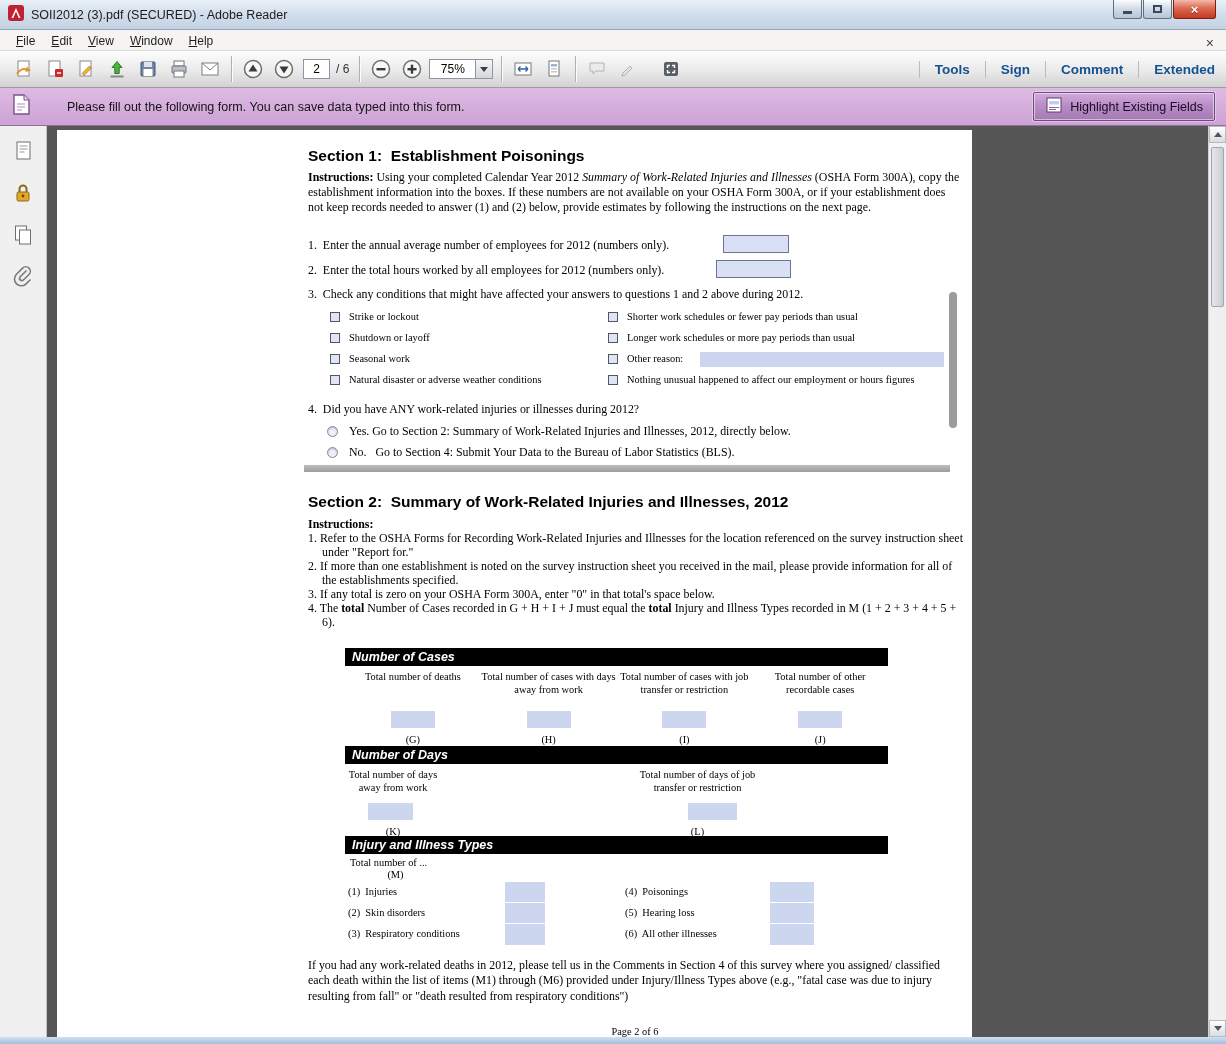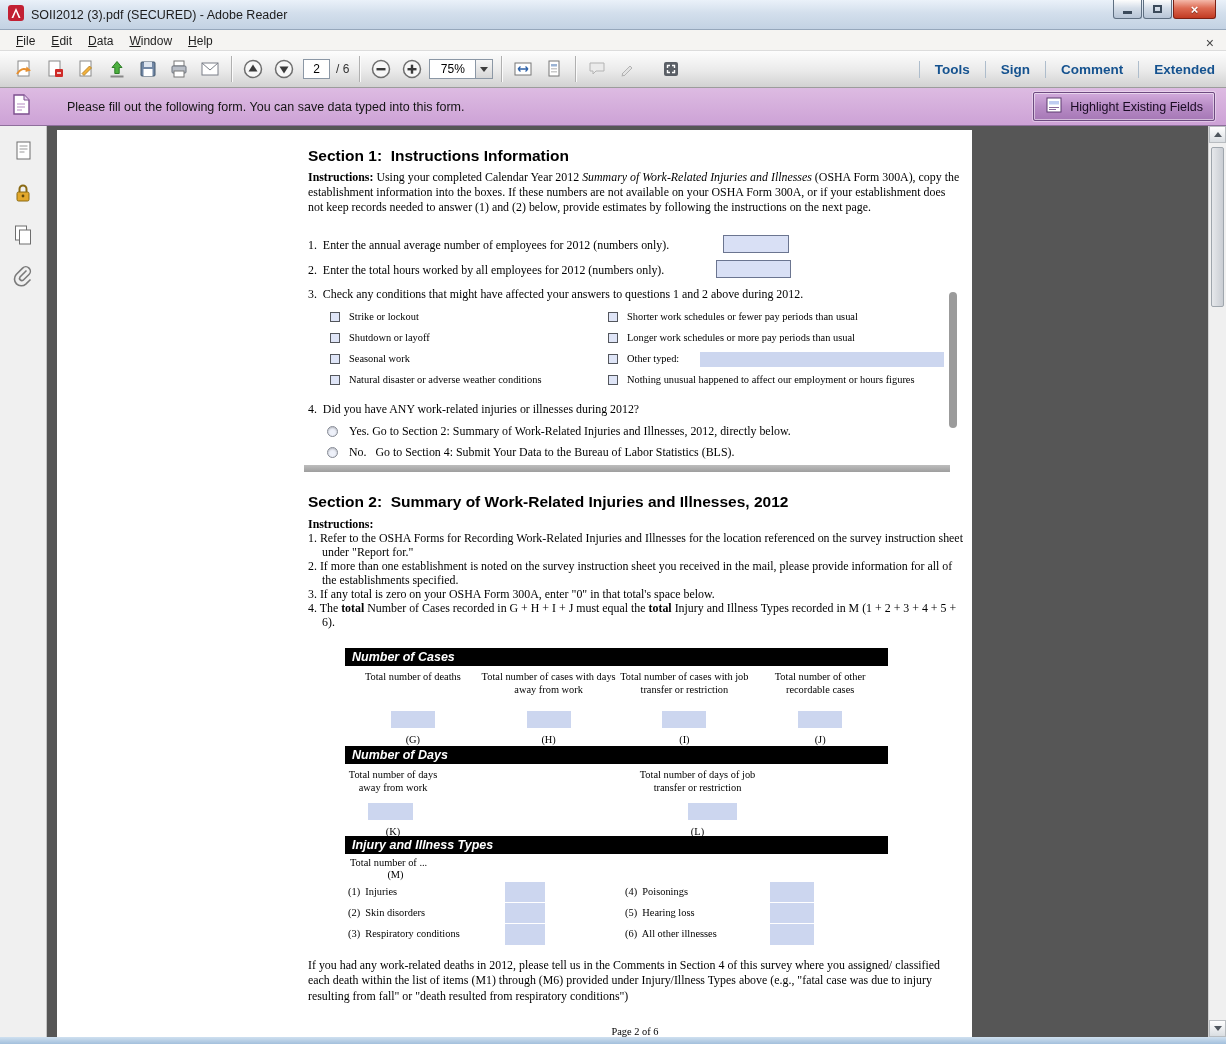--- a/index.html
+++ b/index.html
@@ -102,21 +102,21 @@
         </span>
       <span class="wbtn close">
           <span>×</span>
         </span>
     </span>
   </div>
 
   <div class="menubar">
     <span class="menu-item">File</span>
     <span class="menu-item">Edit</span>
-    <span class="menu-item">Data</span>
+    <span class="menu-item">View</span>
     <span class="menu-item">Window</span>
     <span class="menu-item">Help</span>
     <span class="menu-close">×</span>
   </div>
 
   <div class="toolbar">
     <span class="tbtn">
       <svg width="22" height="22" viewBox="0 0 22 22">
           <rect x="5" y="3" width="11" height="15" fill="#fff" stroke="#8a8a8a"></rect>
           <path d="M4 16 C7 11 11 10 14 12" fill="none" stroke="#e78f2e" stroke-width="2"></path>
@@ -286,21 +286,21 @@
       <span class="side-btn">
         <svg width="26" height="26" viewBox="0 0 26 26">
             <path d="M16.5 6.5 L10 13 a2.3 2.3 0 0 0 3.2 3.2 L19 10.5 a4.5 4.5 0 0 0 -6.4-6.4 L6.2 10.5 a6.8 6.8 0 0 0 9.6 9.6 L20.5 15.5" stroke="#7a7a7a" stroke-width="1.6" fill="none"></path>
           </svg>
       </span>
     </div>
 
     <div class="viewport">
       <div class="page">
 
-        <div class="abs h1" style="left:251px; top:17px;">Section 1:  Instructions Information</div>
+        <div class="abs h1" style="left:251px; top:17px;">Section 1:  Establishment Poisonings</div>
 
         <div class="abs body-text" style="left:251px; top:40px; width:652px;">
           <span class="b">Instructions:</span><span> Using your completed Calendar Year 2012 </span><i>Summary of Work-Related Injuries and Illnesses</i><span>  (OSHA Form 300A), copy the establishment information into the boxes. If these numbers are not available on your OSHA Form 300A, or if your establishment does not keep records needed to answer (1) and (2) below, provide estimates by following the instructions on the next page.</span>
         </div>
 
         <div class="abs q" style="left:251px; top:108px;">1.  Enter the annual average number of employees for 2012 (numbers only).</div>
         <div class="abs ffield" style="left:666px; top:105px; width:66px; height:18px;"><span></span></div>
 
         <div class="abs q" style="left:251px; top:133px;">2.  Enter the total hours worked by all employees for 2012 (numbers only).</div>
         <div class="abs ffield" style="left:659px; top:130px; width:75px; height:18px;"><span></span></div>
@@ -314,21 +314,21 @@
         <div class="abs cb" style="left:273px; top:224px;"></div>
         <div class="abs small" style="left:292px; top:223px;">Seasonal work</div>
         <div class="abs cb" style="left:273px; top:245px;"></div>
         <div class="abs small" style="left:292px; top:244px;">Natural disaster or adverse weather conditions</div>
 
         <div class="abs cb" style="left:551px; top:182px;"></div>
         <div class="abs small" style="left:570px; top:181px;">Shorter work schedules or fewer pay periods than usual</div>
         <div class="abs cb" style="left:551px; top:203px;"></div>
         <div class="abs small" style="left:570px; top:202px;">Longer work schedules or more pay periods than usual</div>
         <div class="abs cb" style="left:551px; top:224px;"></div>
-        <div class="abs small" style="left:570px; top:223px;">Other typed:</div>
+        <div class="abs small" style="left:570px; top:223px;">Other reason:</div>
         <div class="abs pfield" style="left:643px; top:222px; width:244px; height:15px;"><span></span></div>
         <div class="abs cb" style="left:551px; top:245px;"></div>
         <div class="abs small" style="left:570px; top:244px;">Nothing unusual happened to affect our employment or hours figures</div>
 
         <div class="abs q" style="left:251px; top:272px;">4.  Did you have ANY work-related injuries or illnesses during 2012?</div>
 
         <div class="abs rb" style="left:270px; top:296px;"></div>
         <div class="abs q" style="left:292px; top:294px;">Yes. Go to Section 2: Summary of Work-Related Injuries and Illnesses, 2012, directly below.</div>
         <div class="abs rb" style="left:270px; top:317px;"></div>
         <div class="abs q" style="left:292px; top:315px;">No.   Go to Section 4: Submit Your Data to the Bureau of Labor Statistics (BLS).</div>

